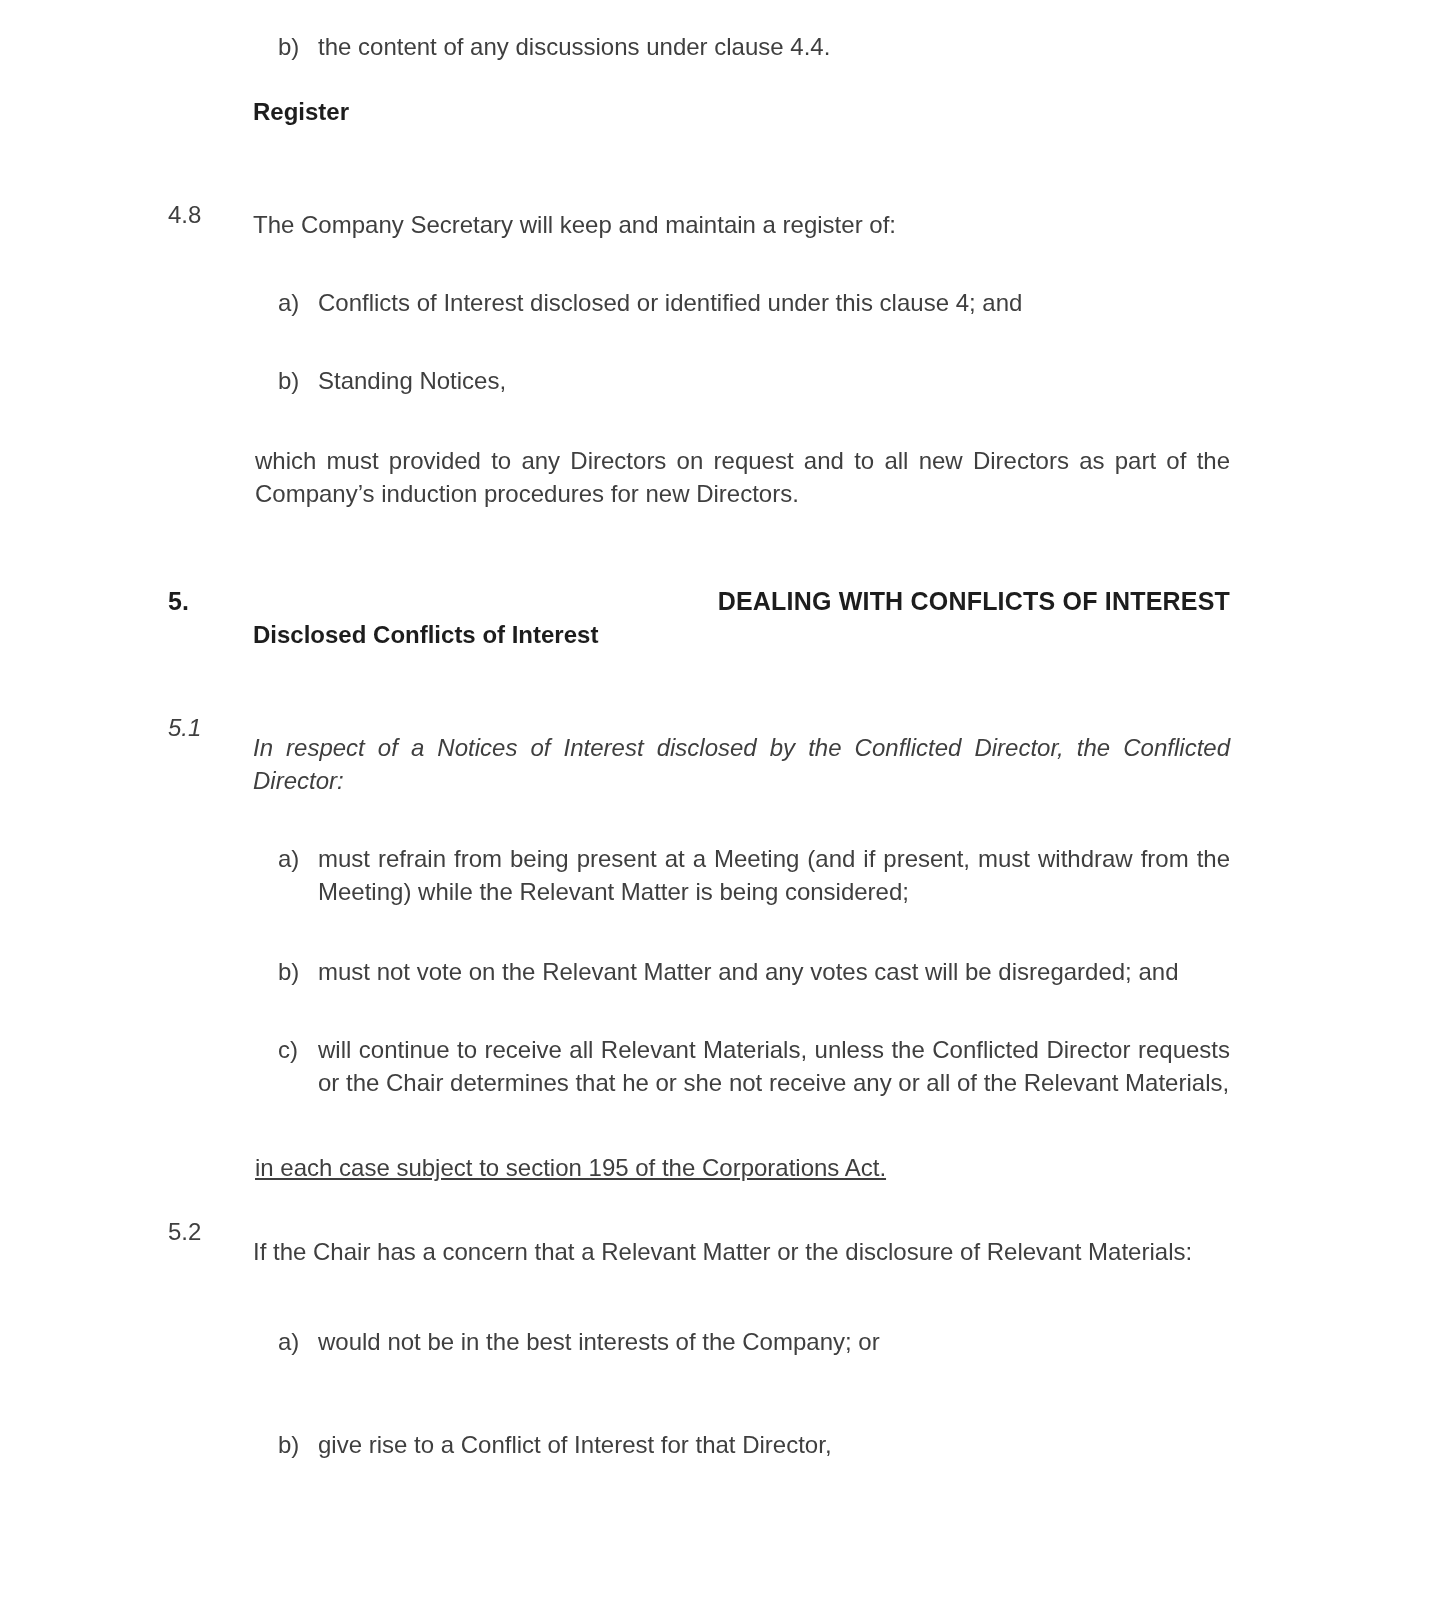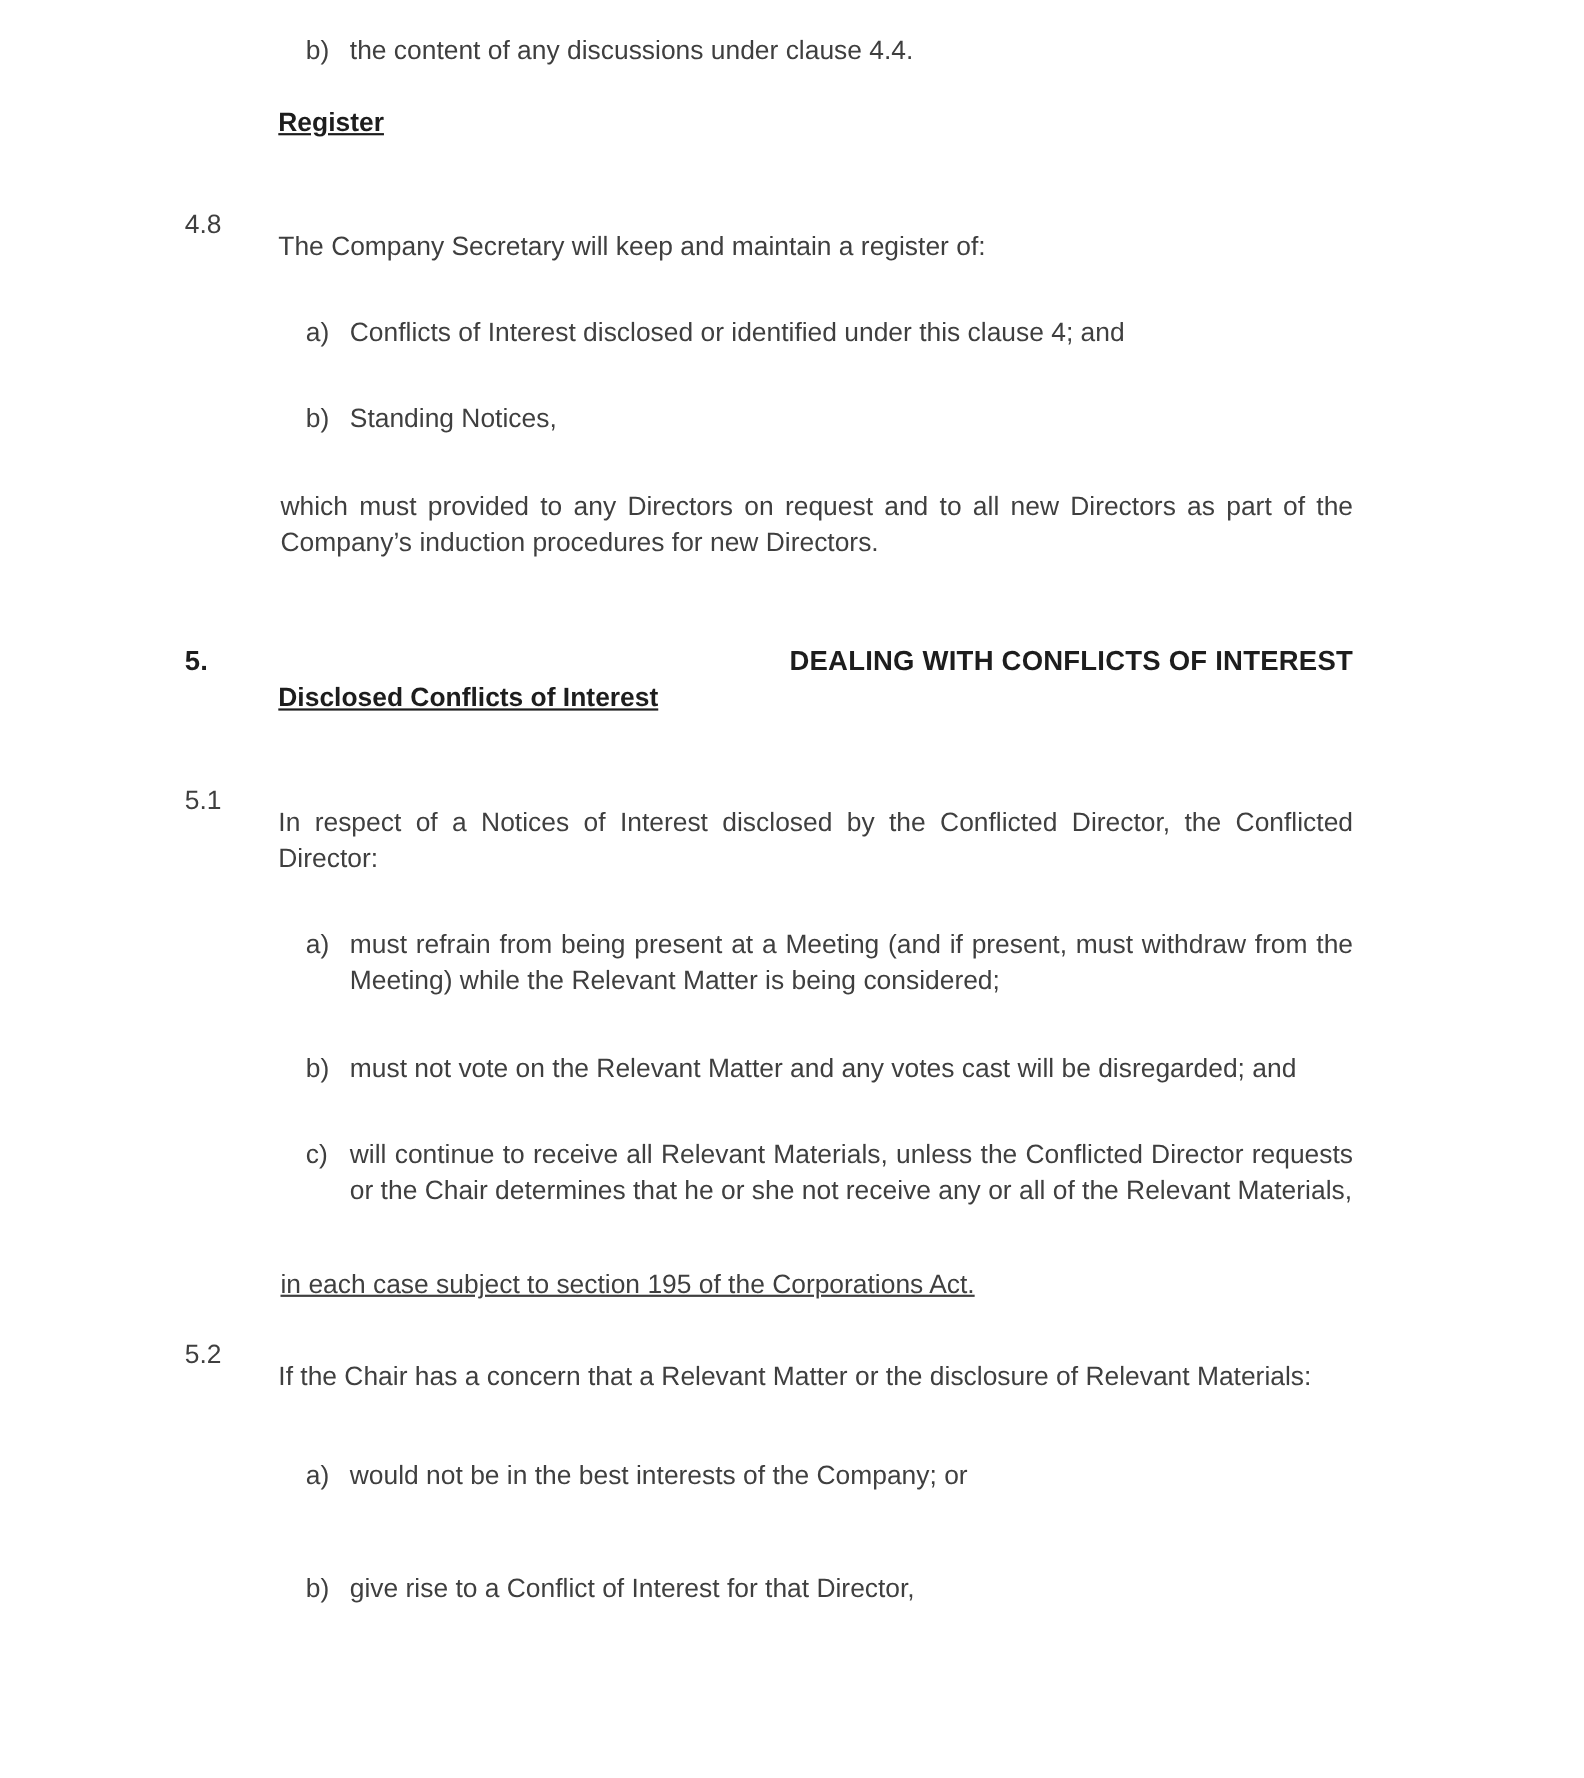--- a/index.html
+++ b/index.html
@@ -37,40 +37,39 @@
     letter-spacing: 0.2px;
   }
   .heading .num { flex: 0 0 49px; }
   .heading .body { flex: 1 1 auto; text-align: right; }
 
   
   .subheading {
     margin-left: 85px;
     font-weight: 600;
     color: #1d1d1d;
-    text-decoration: underline;
   }
 
   
   .paragraph { margin-left: 87px; }
 
   
   .list-item { display: flex; margin-left: 110px; }
   .list-item .marker { flex: 0 0 40px; }
   .list-item .body { flex: 1 1 auto; }
 
   
   .blocks > :nth-child(2)  { margin-top: 32px; }
-  .blocks > :nth-child(3)  { margin-top: 60px; }
+  .blocks > :nth-child(3)  { margin-top: 60px; align-items: center; }
   .blocks > :nth-child(4)  { margin-top: 45px; }
   .blocks > :nth-child(5)  { margin-top: 45px; }
   .blocks > :nth-child(6)  { margin-top: 47px; }
   .blocks > :nth-child(7)  { margin-top: 75px; }
   .blocks > :nth-child(8)  { }
-  .blocks > :nth-child(9)  { margin-top: 60px; }
+  .blocks > :nth-child(9)  { margin-top: 60px; font-style: italic; }
   .blocks > :nth-child(10) { margin-top: 45px; }
   .blocks > :nth-child(11) { margin-top: 47px; }
   .blocks > :nth-child(12) { margin-top: 45px; }
   .blocks > :nth-child(13) { margin-top: 52px; text-decoration: underline; }
   .blocks > :nth-child(14) { margin-top: 31px; }
   .blocks > :nth-child(15) { margin-top: 57px; }
   .blocks > :nth-child(16) { margin-top: 70px; }
   .blocks > :nth-child(17) { margin-top: 47px; }
 
   

